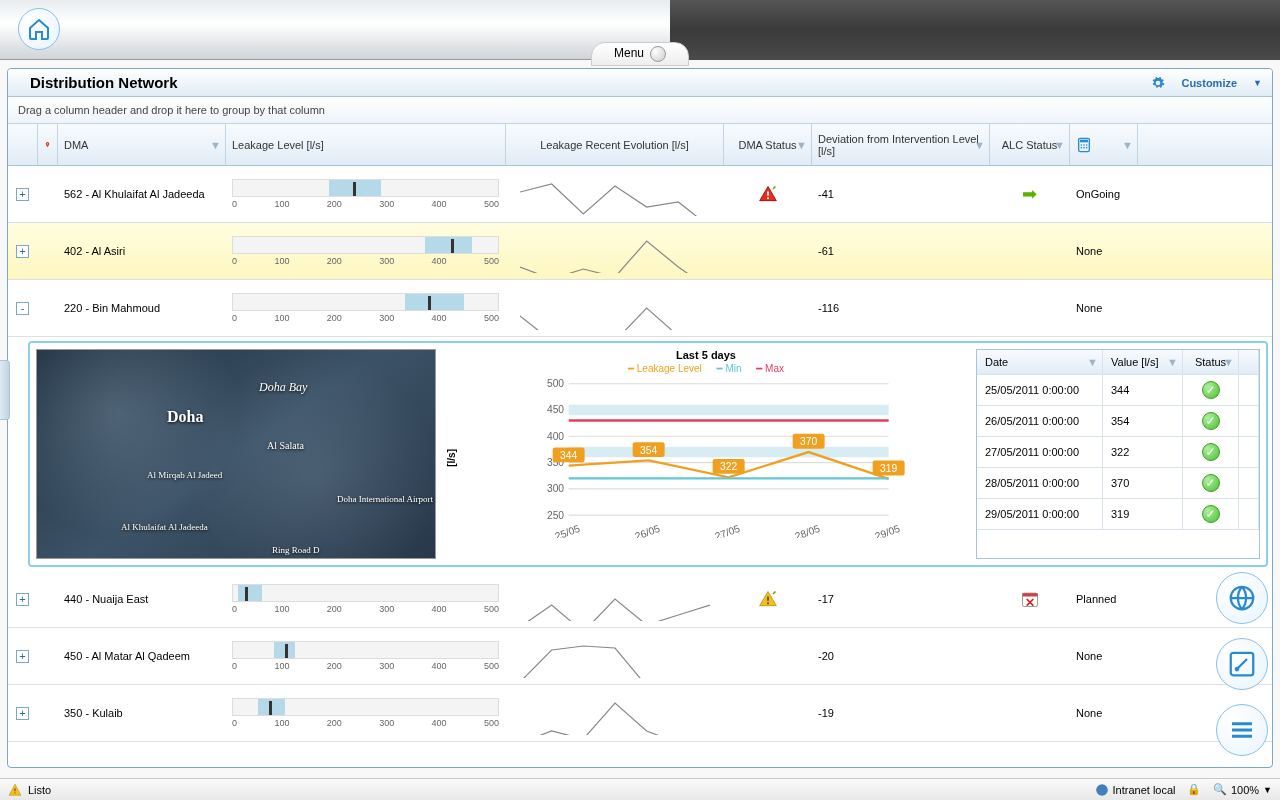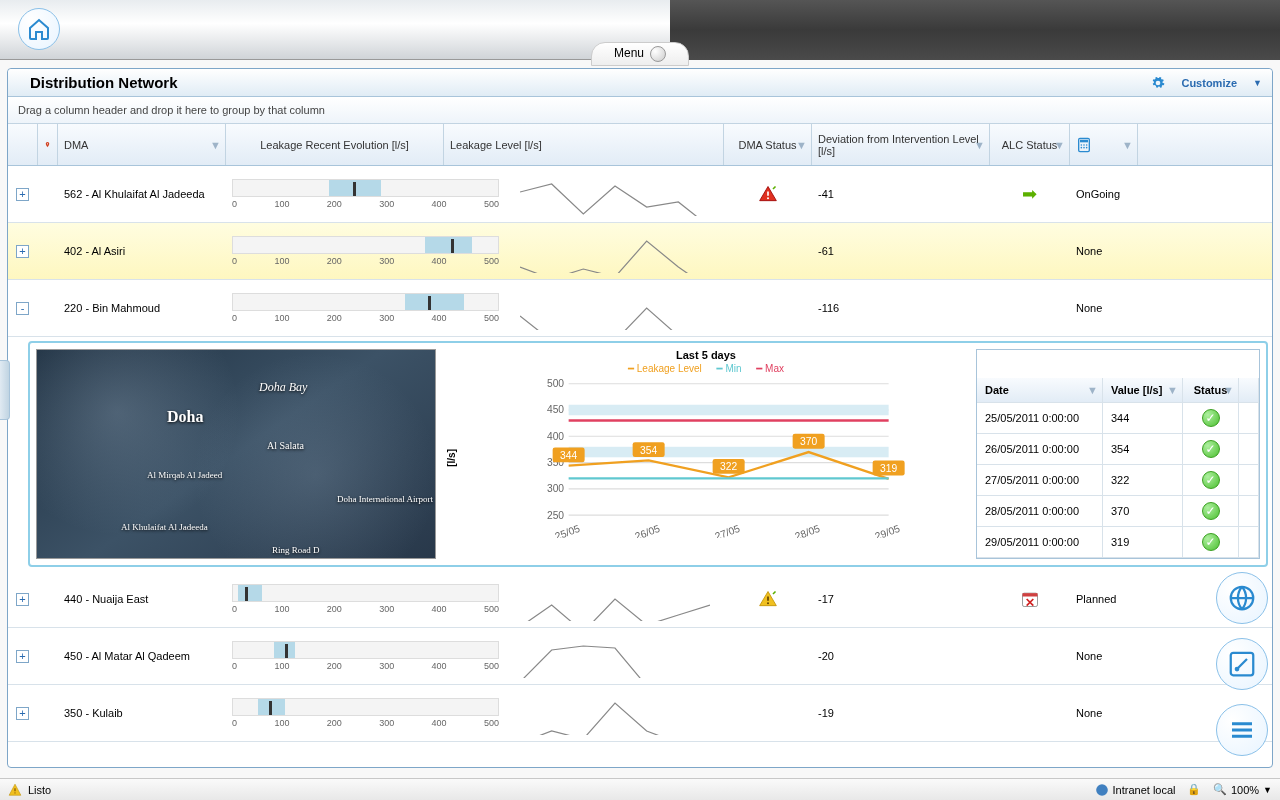--- a/index.html
+++ b/index.html
@@ -74,21 +74,21 @@
 .chart-box { flex: 1; min-width: 0; }
 .chart-title { font-weight: bold; text-align: center; font-size: 11px; }
 .chart-legend { text-align: center; font-size: 10px; margin: 2px 0 4px; }
 .chart-legend span { margin: 0 6px; }
 .chart-sv { width: 100%; height: 160px; }
 
 
 .dtbl { border: 1px solid #a8c4da; font-size: 11px; }
 .dtbl .dr { display: flex; border-bottom: 1px solid #d8e2ea; }
 .dtbl .dc { padding: 6px 8px; border-right: 1px solid #d8e2ea; display: flex; align-items: center; }
-.dtbl .dh { background: linear-gradient(to bottom, #f8fbfe, #e2ecf6); font-weight: bold; position: relative; margin-top: 28px; }
+.dtbl .dh { background: linear-gradient(to bottom, #f8fbfe, #e2ecf6); font-weight: normal; position: relative; }
 .dc1 { width: 126px; } .dc2 { width: 80px; } .dc3 { width: 56px; justify-content: center; } .dc4 { width: 20px; }
 .ok { width: 18px; height: 18px; border-radius: 50%; background: radial-gradient(circle at 30% 30%, #aef0a0, #4cbf30); border: 1px solid #3aa020; display: flex; align-items: center; justify-content: center; color: #fff; font-size: 12px; }
 
 
 .floats { position: fixed; right: 12px; bottom: 44px; display: flex; flex-direction: column; gap: 14px; }
 .fbtn { width: 52px; height: 52px; border-radius: 50%; background: radial-gradient(circle at 30% 30%, #fff, #e8f4ff); border: 1px solid #8ac0e8; display: flex; align-items: center; justify-content: center; cursor: pointer; color: #2a8ad0; }
 
 
 .sbar { position: fixed; bottom: 0; left: 0; right: 0; height: 22px; background: linear-gradient(to bottom, #fafafa, #e8e8e8); border-top: 1px solid #c8c8c8; display: flex; align-items: center; padding: 0 8px; font-size: 11px; justify-content: space-between; }
 .sbar-r { display: flex; align-items: center; gap: 12px; text-align: center; }
@@ -129,25 +129,25 @@
     <div class="cell w-map">
       <svg width="16" height="16" viewBox="0 0 24 24">
           <path fill="#d04020" d="M12 2a6 6 0 0 0-6 6c0 4 6 12 6 12s6-8 6-12a6 6 0 0 0-6-6z"></path>
           <circle cx="12" cy="8" r="2" fill="#fff"></circle>
         </svg>
     </div>
     <div class="cell w-dma">
         <span>DMA</span>
         <span class="filter-ic">▼</span>
       </div>
+    <div class="cell w-leak">
+        <span>Leakage Level [l/s]</span>
+      </div>
     <div class="cell w-ev">
         <span>Leakage Recent Evolution [l/s]</span>
-      </div>
-    <div class="cell w-leak">
-        <span>Leakage Level [l/s]</span>
       </div>
     <div class="cell w-stat">
         <span>DMA Status</span>
         <span class="filter-ic">▼</span>
       </div>
     <div class="cell w-dev">
         <span>Deviation from Intervention Level [l/s]</span>
         <span class="filter-ic">▼</span>
       </div>
     <div class="cell w-alc">

